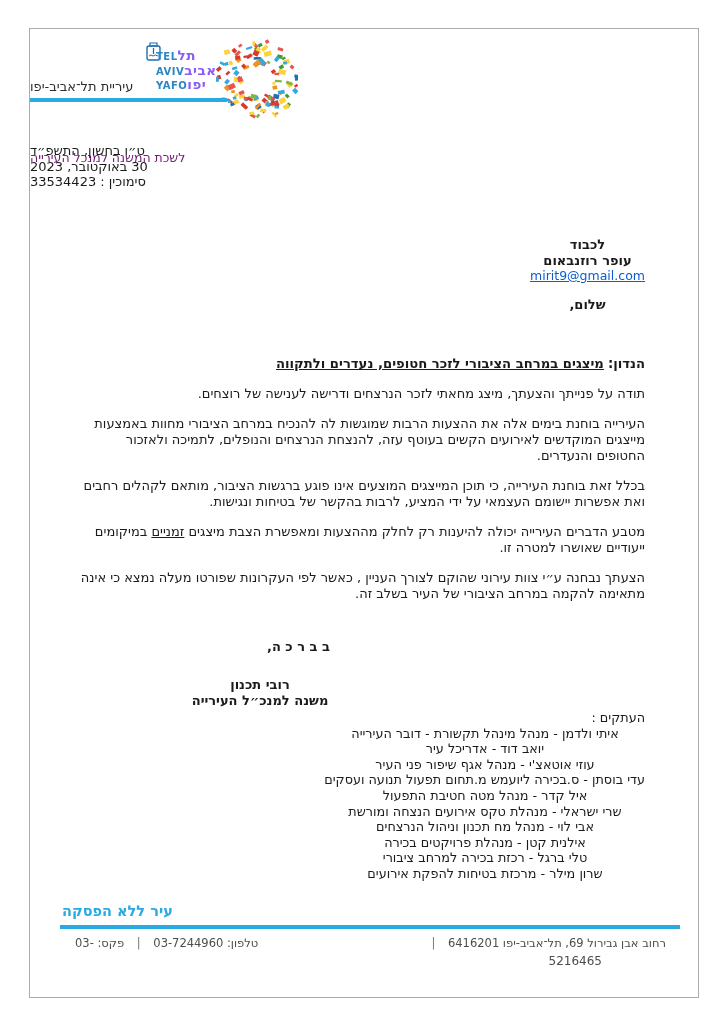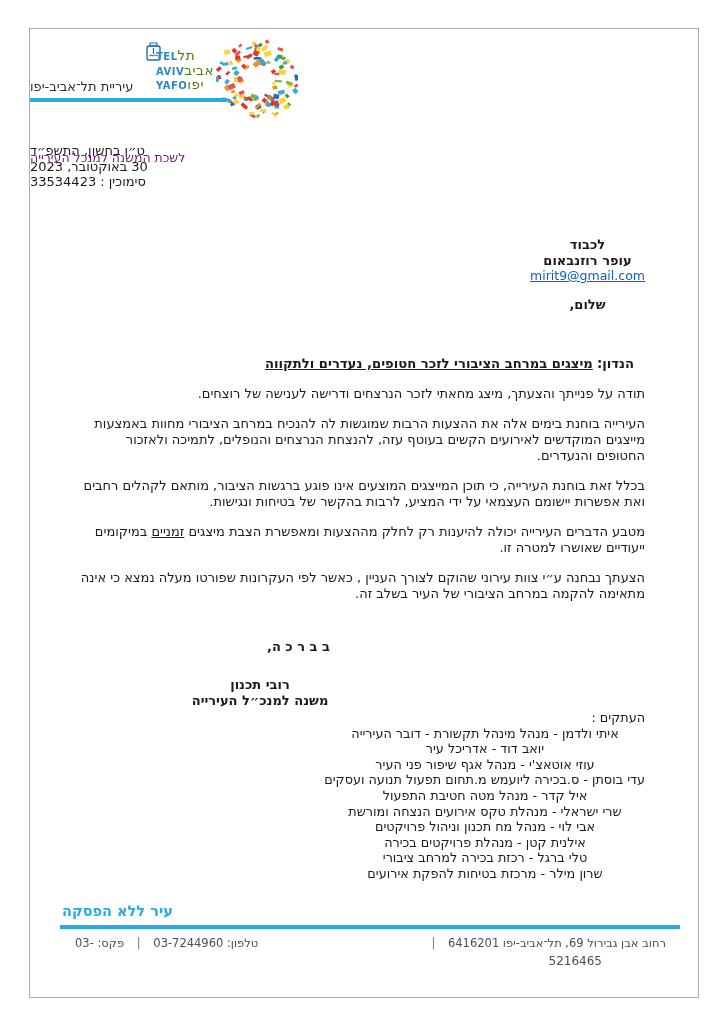--- a/index.html
+++ b/index.html
@@ -5,38 +5,38 @@
   html,body{margin:0;padding:0;background:#ffffff;}
   body{width:725px;height:1024px;position:relative;font-family:"DejaVu Sans",sans-serif;color:#1b1b1b;}
   .page{position:absolute;left:29px;top:28px;width:668px;height:968px;background:#fff;border:1px solid #ababab;overflow:hidden;}
 
   
   .logo-cluster{position:absolute;top:4px;left:108px;width:190px;height:88px;}
   .confetti{position:absolute;top:6px;left:78px;}
   .emblem{position:absolute;top:9px;left:8px;}
   .logo-text{position:absolute;top:16px;left:18px;width:90px;text-align:left;line-height:12.5px;z-index:2;}
   .logo-line{white-space:nowrap;direction:rtl;text-align:left;}
-  .logo-he{font-weight:normal;font-size:13.5px;color:#4d7c0f;letter-spacing:0.5px;}
+  .logo-he{font-weight:bold;font-size:13.5px;color:#8b5cf6;letter-spacing:0.5px;}
   .logo-en{font-weight:bold;font-size:10px;color:#2b86c6;letter-spacing:0.5px;}
   .muni-line{position:absolute;top:50px;left:0;width:197px;direction:rtl;text-align:left;font-size:13px;color:#2d2d2d;}
   .muni-line{text-align:left;}
   .cyan-bar{position:absolute;top:69px;left:0;width:197px;height:4px;background:#29abe2;}
   .office-line{position:absolute;top:77px;left:0;width:197px;direction:rtl;text-align:left;font-size:12.5px;color:#701a75;margin-top:44px;}
 
   
   .date-block{position:absolute;top:114px;left:0;width:270px;direction:rtl;text-align:left;font-size:13px;line-height:15.5px;}
 
   
   .recipient{position:absolute;top:208px;right:53px;text-align:center;font-size:13px;line-height:15.5px;}
   .bold{font-weight:bold;}
   .email-link{color:#0b5ed0;text-decoration:underline;cursor:pointer;font-size:12.5px;}
   .greeting{margin-top:13px;font-weight:bold;}
 
   
-  .subject{position:absolute;top:327px;right:64px;font-size:13.2px;font-weight:bold;}
+  .subject{position:absolute;top:327px;right:53px;font-size:13.2px;font-weight:bold;}
   .subject-label{margin-left:4px;}
   .u{text-decoration:underline;}
 
   
   .body-text{position:absolute;top:357px;right:53px;left:44px;text-align:right;font-size:13px;line-height:16px;}
   .body-text p{margin:0 0 14px 0;}
 
   
   .farewell{position:absolute;top:610px;right:368px;font-size:13px;font-weight:bold;white-space:nowrap;}
   .signer{position:absolute;top:648px;right:368px;width:140px;text-align:center;font-size:13px;font-weight:bold;line-height:15.5px;}
@@ -222,21 +222,21 @@
 
   <div class="cc">
     <div class="cc-label">העתקים :</div>
     <div class="cc-entries">
         <div class="cc-entry">איתי ולדמן - מנהל מינהל תקשורת - דובר העירייה</div>
         <div class="cc-entry">יואב דוד - אדריכל עיר</div>
         <div class="cc-entry">עוזי אוטאצ'י - מנהל אגף שיפור פני העיר</div>
         <div class="cc-entry">עדי בוסתן - ס.בכירה ליועמש מ.תחום תפעול תנועה ועסקים</div>
         <div class="cc-entry">איל קדר - מנהל מטה חטיבת התפעול</div>
         <div class="cc-entry">שרי ישראלי - מנהלת טקס אירועים הנצחה ומורשת</div>
-        <div class="cc-entry">אבי לוי - מנהל מח תכנון וניהול פרויקטים</div>
+        <div class="cc-entry">אבי לוי - מנהל מח תכנון וניהול הנרצחים</div>
         <div class="cc-entry">אילנית קטן - מנהלת פרויקטים בכירה</div>
         <div class="cc-entry">טלי ברגל - רכזת בכירה למרחב ציבורי</div>
         <div class="cc-entry">שרון מילר - מרכזת בטיחות להפקת אירועים</div>
       </div>
   </div>
 
   <div class="slogan">עיר ללא הפסקה</div>
   <div class="rule"></div>
   <div class="contact-row">
     <div>

